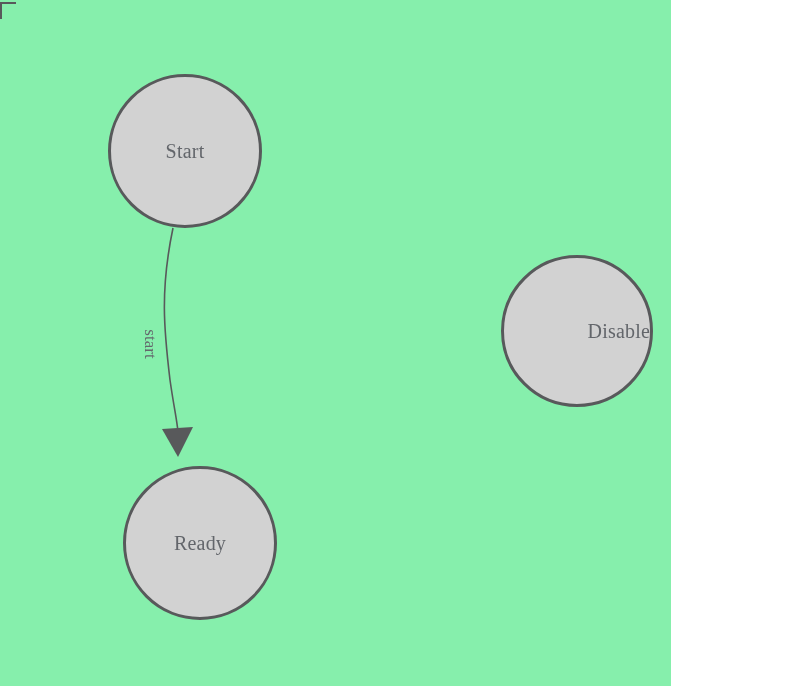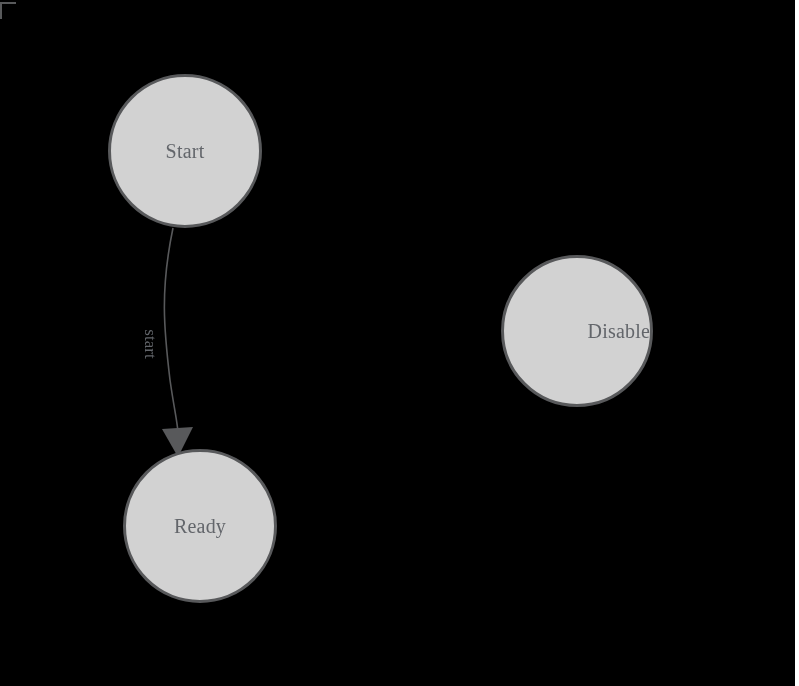--- a/index.html
+++ b/index.html
@@ -5,23 +5,23 @@
   html, body {
     margin: 0;
     padding: 0;
     background: #ffffff;
   }
   body {
     font-family: "Liberation Serif", "DejaVu Serif", serif;
   }
   #canvas {
     position: relative;
-    width: 795px;
+    width: 671px;
     height: 686px;
-    background: #000000;
+    background: #86efac;
     overflow: hidden;
   }
   .corner-mark {
     position: absolute;
     left: 0px;
     top: 2px;
     width: 14px;
     height: 15px;
     border-top: 2px solid #58595b;
     border-left: 2px solid #58595b;
@@ -74,21 +74,21 @@
     <g>
       <path d="M 173 228 C 160 290 164 330 170 380 C 174 408 177 420 178 432" fill="none" stroke="#58595b" stroke-width="1.6"></path>
       <polygon points="162,429 193,427 178,457" fill="#58595b"></polygon>
     </g>
   </svg>
 
   <div class="node" style="left:108px; top:74px; width:154px; height:154px;">
     <span class="node-label">Start</span>
   </div>
 
-  <div class="node" style="left:123px; top:449px; width:154px; height:154px;">
+  <div class="node" style="left:123px; top:466px; width:154px; height:154px;">
     <span class="node-label">Ready</span>
   </div>
 
   <div class="node" style="left:501px; top:255px; width:152px; height:152px;justify-content:flex-end;">
     <span class="node-label">Disable</span>
   </div>
 
   <div class="edge-label" style="left:130px; top:334px; width:40px; text-align:center;">start</div>
 
 </div>

